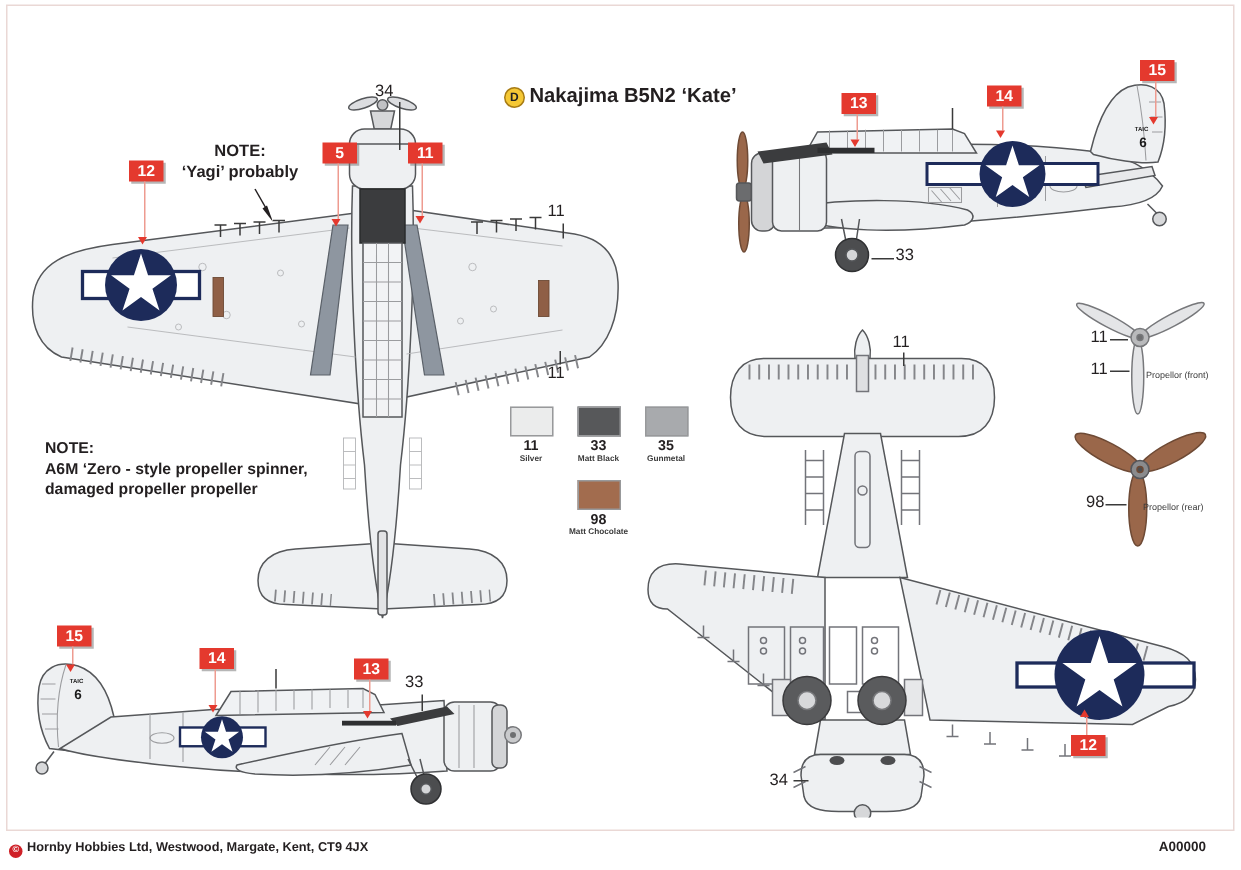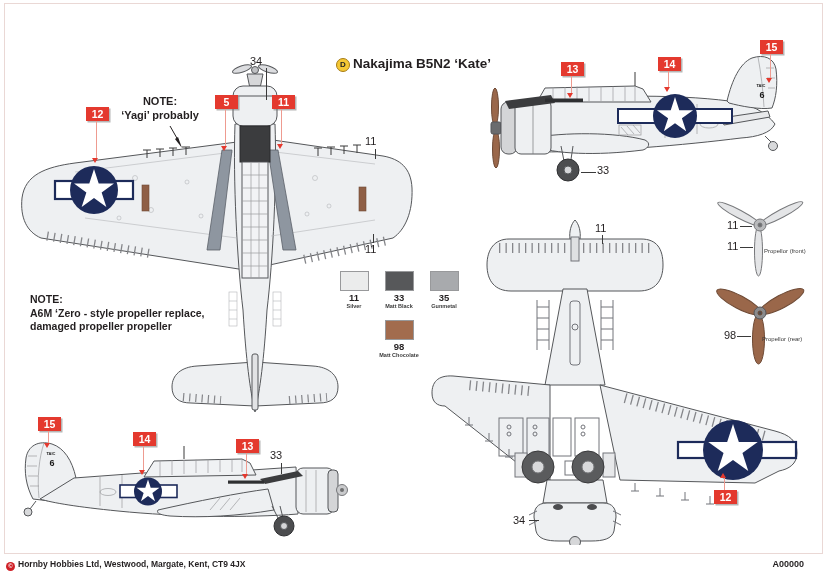--- a/index.html
+++ b/index.html
@@ -295,21 +295,21 @@
       <circle cx="60" cy="55" r="2" fill="#4c4d4f"></circle>
     </g>
   </svg>
 
   <div class="note-yagi">
     <div>NOTE:</div>
     <div>‘Yagi’ probably</div>
   </div>
   <div class="note-main">
     <div>NOTE:</div>
-    <div>A6M ‘Zero - style propeller replace,</div>
+    <div>A6M ‘Zero - style propeller spinner,</div>
     <div>damaged propeller propeller</div>
   </div>
 
   <div class="sw" style="left:314px;top:271px;">
     <div class="chip" style="background: rgb(235, 236, 236);"></div>
     <div class="num">11</div>
     <div class="nm">Silver</div>
   </div>
   <div class="sw" style="left:359px;top:271px;">
     <div class="chip" style="background: rgb(87, 88, 90);"></div>

